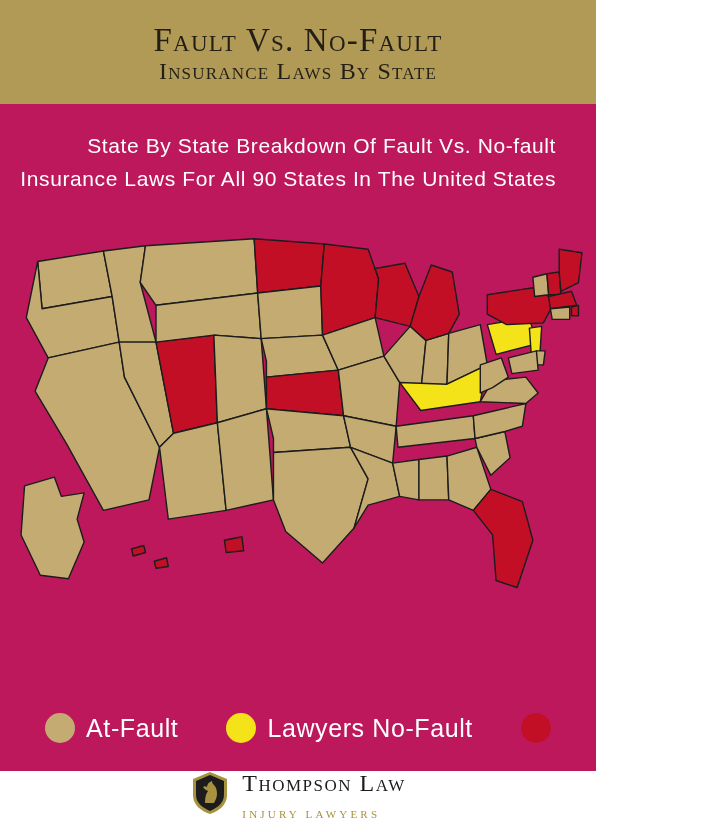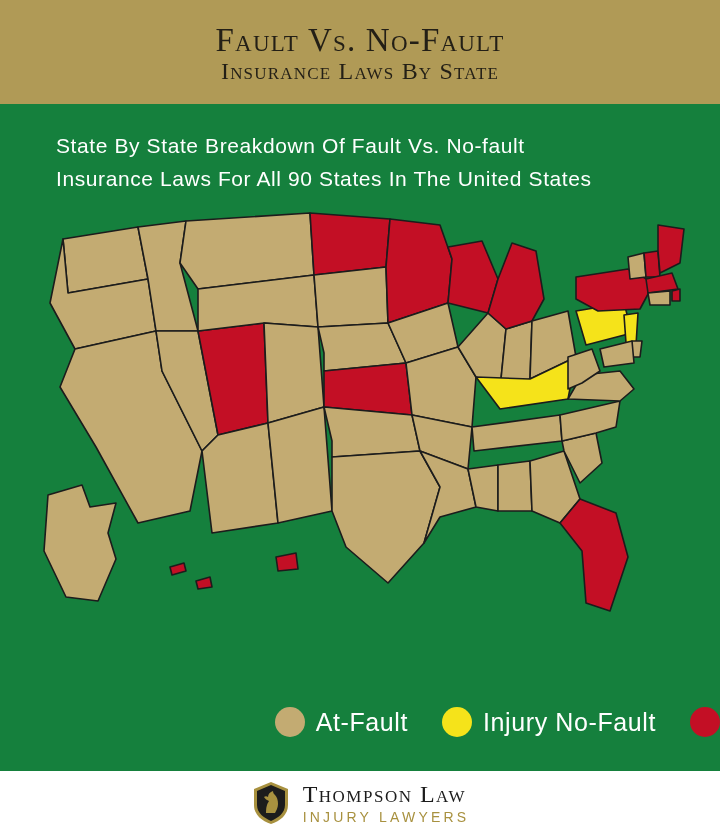--- a/index.html
+++ b/index.html
@@ -8,23 +8,23 @@
     background: #ffffff;
   }
   body {
     width: 720px;
     height: 835px;
     font-family: "Liberation Sans", sans-serif;
     overflow: hidden;
   }
   .infographic {
     position: relative;
-    width: 720px;
+    width: 596px;
     height: 835px;
-    background: #15803d;
+    background: #be185d;
     display: flex;
     flex-direction: column;
   }
   
   .header-band {
     background: #b09a56;
     height: 104px;
     display: flex;
     flex-direction: column;
     align-items: center;
@@ -41,22 +41,22 @@
     text-align: center;
     font-variant: small-caps;
     text-transform: capitalize;
     font-weight: 400;
   }
   .title-line.first { font-size: 33px; }
   .title-line.second { font-size: 24px; }
 
   
   .subtitle-wrap {
-    padding: 26px 40px 10px 56px;
-    text-align: left;
+    padding: 26px 40px 10px 20px;
+    text-align: right;
   }
   .subtitle-line {
     color: #ffffff;
     font-size: 21px;
     letter-spacing: 0.6px;
     line-height: 1.55;
     font-weight: 400;
     white-space: nowrap;
   }
 
@@ -79,23 +79,22 @@
   }
   .at-fault   { fill: #c3ab72; }
   .choice     { fill: #f5e31a; }
   .no-fault   { fill: #c30f25; }
 
   
   .legend {
     height: 86px;
     display: flex;
     align-items: center;
-    justify-content: flex-end;
-    gap: 34px;
-    padding-bottom: 6px;
+    justify-content: center;
+    gap: 48px;
   }
   .legend-item {
     display: flex;
     align-items: center;
     gap: 11px;
   }
   .legend-dot {
     width: 30px;
     height: 30px;
     border-radius: 50%;
@@ -106,21 +105,20 @@
     font-size: 25px;
     letter-spacing: 0.6px;
     white-space: nowrap;
   }
 
   
   .footer {
     height: 64px;
     background: #ffffff;
     display: flex;
-    align-items: center;
     justify-content: center;
     gap: 12px;
   }
   .footer-logo {
     width: 40px;
     height: 44px;
     flex: 0 0 auto;
   }
   .footer-text {
     display: flex;
@@ -131,24 +129,25 @@
   .footer-name {
     font-family: "Liberation Serif", serif;
     color: #1c1c1c;
     font-size: 24px;
     letter-spacing: 1.5px;
     font-variant: small-caps;
     text-transform: capitalize;
   }
   .footer-tagline {
     color: #a8913f;
-    font-size: 14px;
+    font-size: 11px;
     letter-spacing: 3.2px;
-    margin-top: 4px;
+    margin-top: 14px;
     text-transform: uppercase;
+    font-family: Liberation Serif, serif;
   }
 </style>
 </head>
 <body>
 
 <div class="infographic">
 
   <div class="header-band">
     <div class="title-line first">Fault Vs. No-Fault</div>
     <div class="title-line second">Insurance Laws By State</div>
@@ -222,21 +221,21 @@
     </svg>
   </div>
 
   <div class="legend">
     <div class="legend-item">
       <span class="legend-dot" style="background:#c3ab72"></span>
       <span class="legend-label">At-Fault</span>
     </div>
     <div class="legend-item">
       <span class="legend-dot" style="background:#f5e31a"></span>
-      <span class="legend-label">Injury No-Fault</span>
+      <span class="legend-label">Lawyers No-Fault</span>
     </div>
     <div class="legend-item">
       <span class="legend-dot" style="background:#c30f25"></span>
     </div>
   </div>
 
   <div class="footer">
     <svg class="footer-logo" viewBox="0 0 40 44">
       <path d="M20 1 L37 8 V24 C37 34 29 40 20 43 C11 40 3 34 3 24 V8 Z" fill="#a8913f"></path>
       <path d="M20 4 L34 10 V24 C34 32 27 37 20 40 C13 37 6 32 6 24 V10 Z" fill="#1c1c1c"></path>

